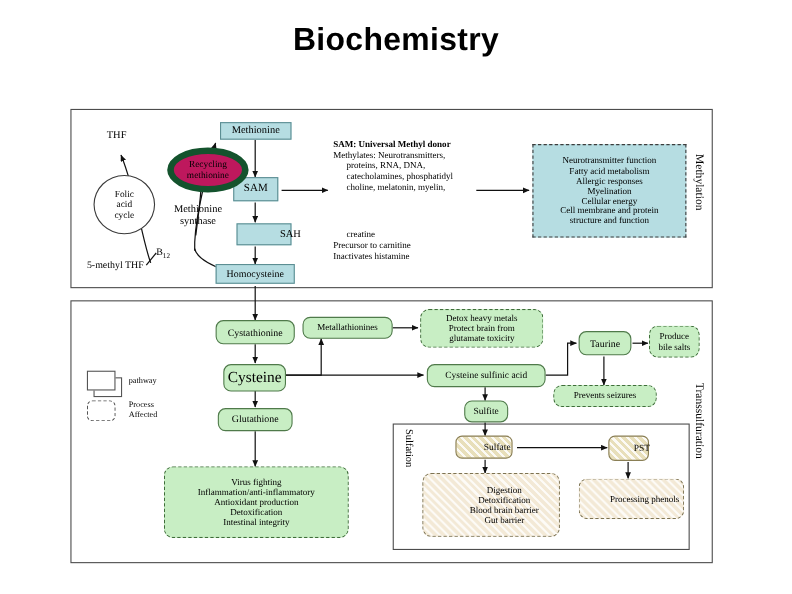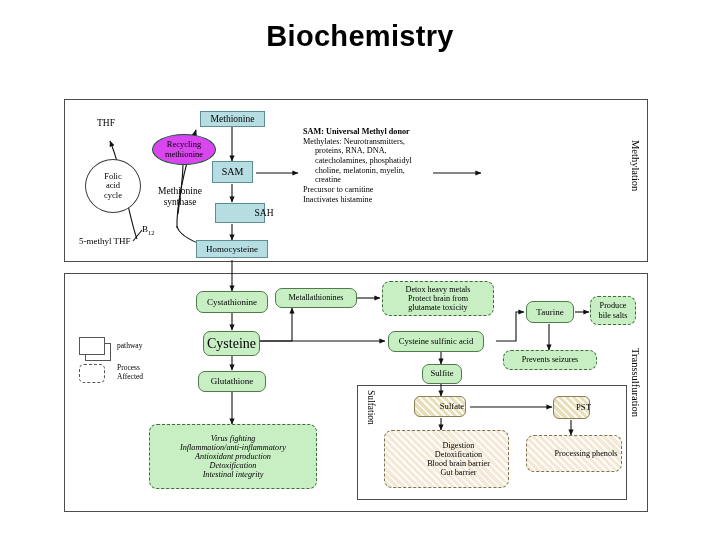--- a/index.html
+++ b/index.html
@@ -82,21 +82,21 @@
     background-image: repeating-linear-gradient(
        45deg, rgba(255,255,255,0.8) 0 2px, rgba(0,0,0,0) 2px 5px);
   }
 
   .ellipse {
     position: absolute;
     border-radius: 50%;
     display:flex; align-items:center; justify-content:center;
     text-align:center; line-height:1.1;
   }
-  .yellow-ell { background: #d946ef; border: 1px solid #14532d; }
+  .yellow-ell { background: #be185d; border: 6px solid #14532d; }
   .plain-ell  { background: #ffffff; border: 1px solid #3a3a3a; }
 
   .plain-text {
     position: absolute;
     color: #000;
     line-height: 1.18;
   }
 
   
   .vlabel {
@@ -227,37 +227,48 @@
     <div>Methionine</div>
     <div>synthase</div>
   </div>
 
   <div class="plain-text" style="left:303px; top:127px; width:135px; font-size:8.2px;">
     <div style="font-weight:bold;">SAM: Universal Methyl donor</div>
     <div>Methylates:  Neurotransmitters,</div>
     <div style="padding-left:12px;">proteins, RNA, DNA,</div>
     <div style="padding-left:12px;">catecholamines, phosphatidyl</div>
     <div style="padding-left:12px;">choline, melatonin, myelin,</div>
-    <div style="padding-left:12px;">creatine</div>
+    <div style="padding-left:12px;margin-top:33px;">creatine</div>
     <div>Precursor to carnitine</div>
     <div>Inactivates histamine</div>
   </div>
 
+  <div class="node affected blue" style="left:484px; top:131px; width:140px; height:85px; font-size:8.2px;">
+    <div style="width:100%;">
+      <div>Neurotransmitter function</div>
+      <div>Fatty acid metabolism</div>
+      <div>Allergic responses</div>
+      <div>Myelination</div>
+      <div>Cellular energy</div>
+      <div>Cell membrane and protein</div>
+      <div>structure and function</div>
+    </div>
+  </div>
 
   <div class="vlabel" style="left:630px; top:140px; font-size:10.5px;">Methylation</div>
 
   <div class="node green" style="left:196px; top:291px; width:72px; height:22px; font-size:9px;">Cystathionine</div>
 
   <div class="node green" style="left:203px; top:331px; width:57px; height:25px; font-size:14px;">Cysteine</div>
 
   <div class="node green" style="left:198px; top:371px; width:68px; height:21px; font-size:9px;">Glutathione</div>
 
   <div class="node green" style="left:275px; top:288px; width:82px; height:20px; font-size:8.2px;">Metallathionines</div>
 
-  <div class="node green" style="left:388px; top:331px; width:96px; height:21px; font-size:8.6px;">Cysteine sulfinic acid</div>
+  <div class="node green" style="left:388px; top:331px; width:108px; height:21px; font-size:8.6px;">Cysteine sulfinic acid</div>
 
   <div class="node green" style="left:526px; top:301px; width:48px; height:22px; font-size:9px;">Taurine</div>
 
   <div class="node green" style="left:422px; top:364px; width:40px; height:20px; font-size:8.6px;">Sulfite</div>
 
   <div class="node tan" style="left:414px; top:396px; width:52px; height:21px; font-size:8.6px;">Sulfate</div>
 
   <div class="node tan" style="left:553px; top:396px; width:37px; height:23px; font-size:8.6px;">PST</div>
 
   <div class="node affected green" style="left:382px; top:281px; width:112px; height:35px; font-size:8.2px;">
@@ -271,21 +282,21 @@
   <div class="node affected green" style="left:590px; top:296px; width:46px; height:29px; font-size:8.2px;">
     <div style="width:100%;">
       <div>Produce</div>
       <div>bile salts</div>
     </div>
   </div>
 
   <div class="node affected green" style="left:503px; top:350px; width:94px; height:20px; font-size:8.2px;">Prevents seizures</div>
 
   <div class="node affected green" style="left:149px; top:424px; width:168px; height:65px; font-size:8.2px;">
-    <div style="width:100%;font-style:italic;">
+    <div style="width:100%;">
       <div>Virus fighting</div>
       <div>Inflammation/anti-inflammatory</div>
       <div>Antioxidant production</div>
       <div>Detoxification</div>
       <div>Intestinal integrity</div>
     </div>
   </div>
 
   <div class="node affected tan" style="left:384px; top:430px; width:125px; height:58px; font-size:8.2px;">
     <div style="width:100%;">

